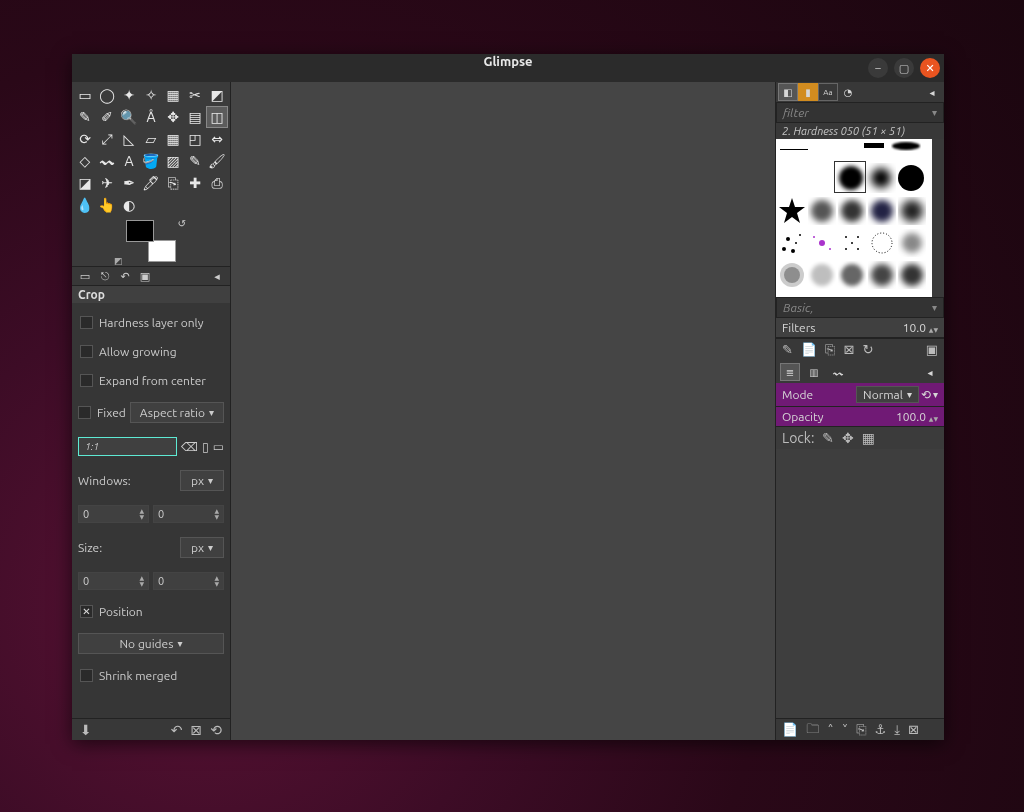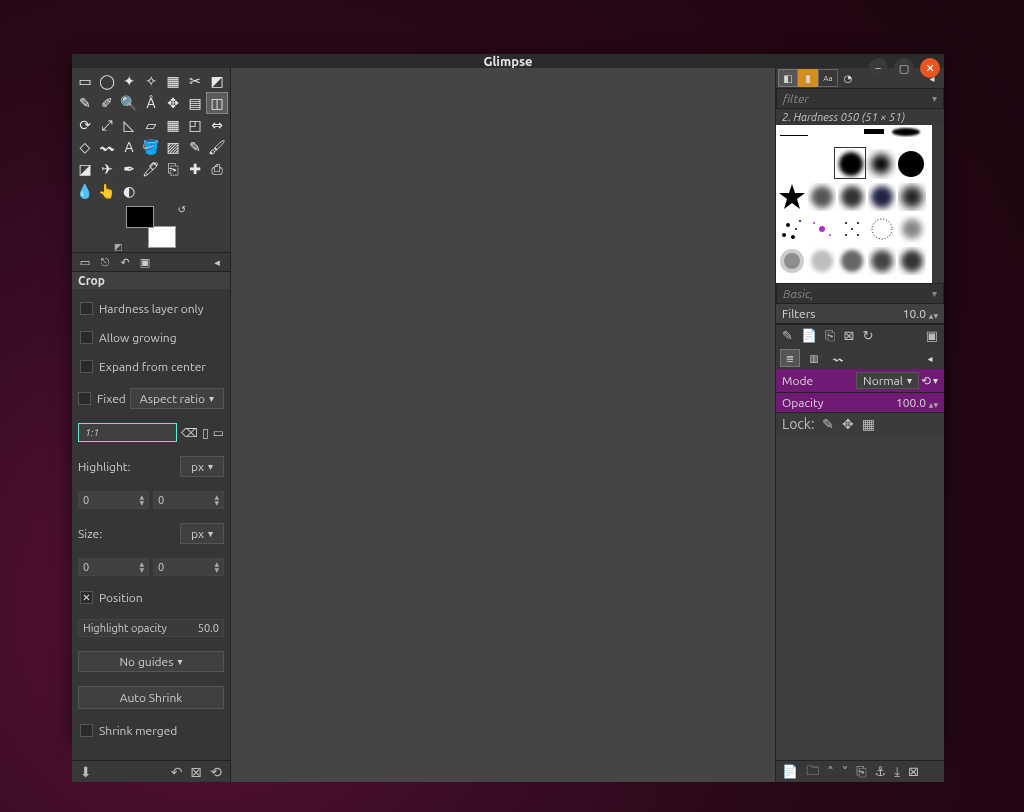--- a/index.html
+++ b/index.html
@@ -206,21 +206,21 @@
               <span class="chev">▾</span>
             </div>
         </div>
         <div class="row">
           <div class="field"><span>1:1</span></div>
           <span style="font-size:12px">⌫</span>
           <span style="font-size:12px">▯</span>
           <span style="font-size:12px">▭</span>
         </div>
         <div class="row">
-          <span style="flex:1">Highlight:</span>
+          <span style="flex:1">Windows:</span>
           <div class="select" style="flex:0 0 44px">
               <span>px</span>
               <span class="chev">▾</span>
             </div>
         </div>
         <div class="row">
           <div class="numfield">
               <span>0</span>
               <span class="spin">▲<br>▼</span>
             </div>
@@ -244,32 +244,25 @@
           <div class="numfield">
               <span>0</span>
               <span class="spin">▲<br>▼</span>
             </div>
         </div>
         <label class="chk on">
             <span class="box"></span>
             <span>Position</span>
           </label>
         <div class="row">
-          <div class="numfield" style="background:#3a3a3a">
-            <span>Highlight opacity</span>
-            <span>50.0</span>
-          </div>
-        </div>
-        <div class="row">
             <div class="select">
               <span>No guides</span>
               <span class="chev">▾</span>
             </div>
           </div>
-        <div class="btn"><span>Auto Shrink</span></div>
         <label class="chk">
             <span class="box"></span>
             <span>Shrink merged</span>
           </label>
         <div style="flex:1"></div>
         <div class="bottombar">
           <span>⬇</span>
           <div class="spacer"></div>
           <span>↶</span>
           <span>⊠</span>

